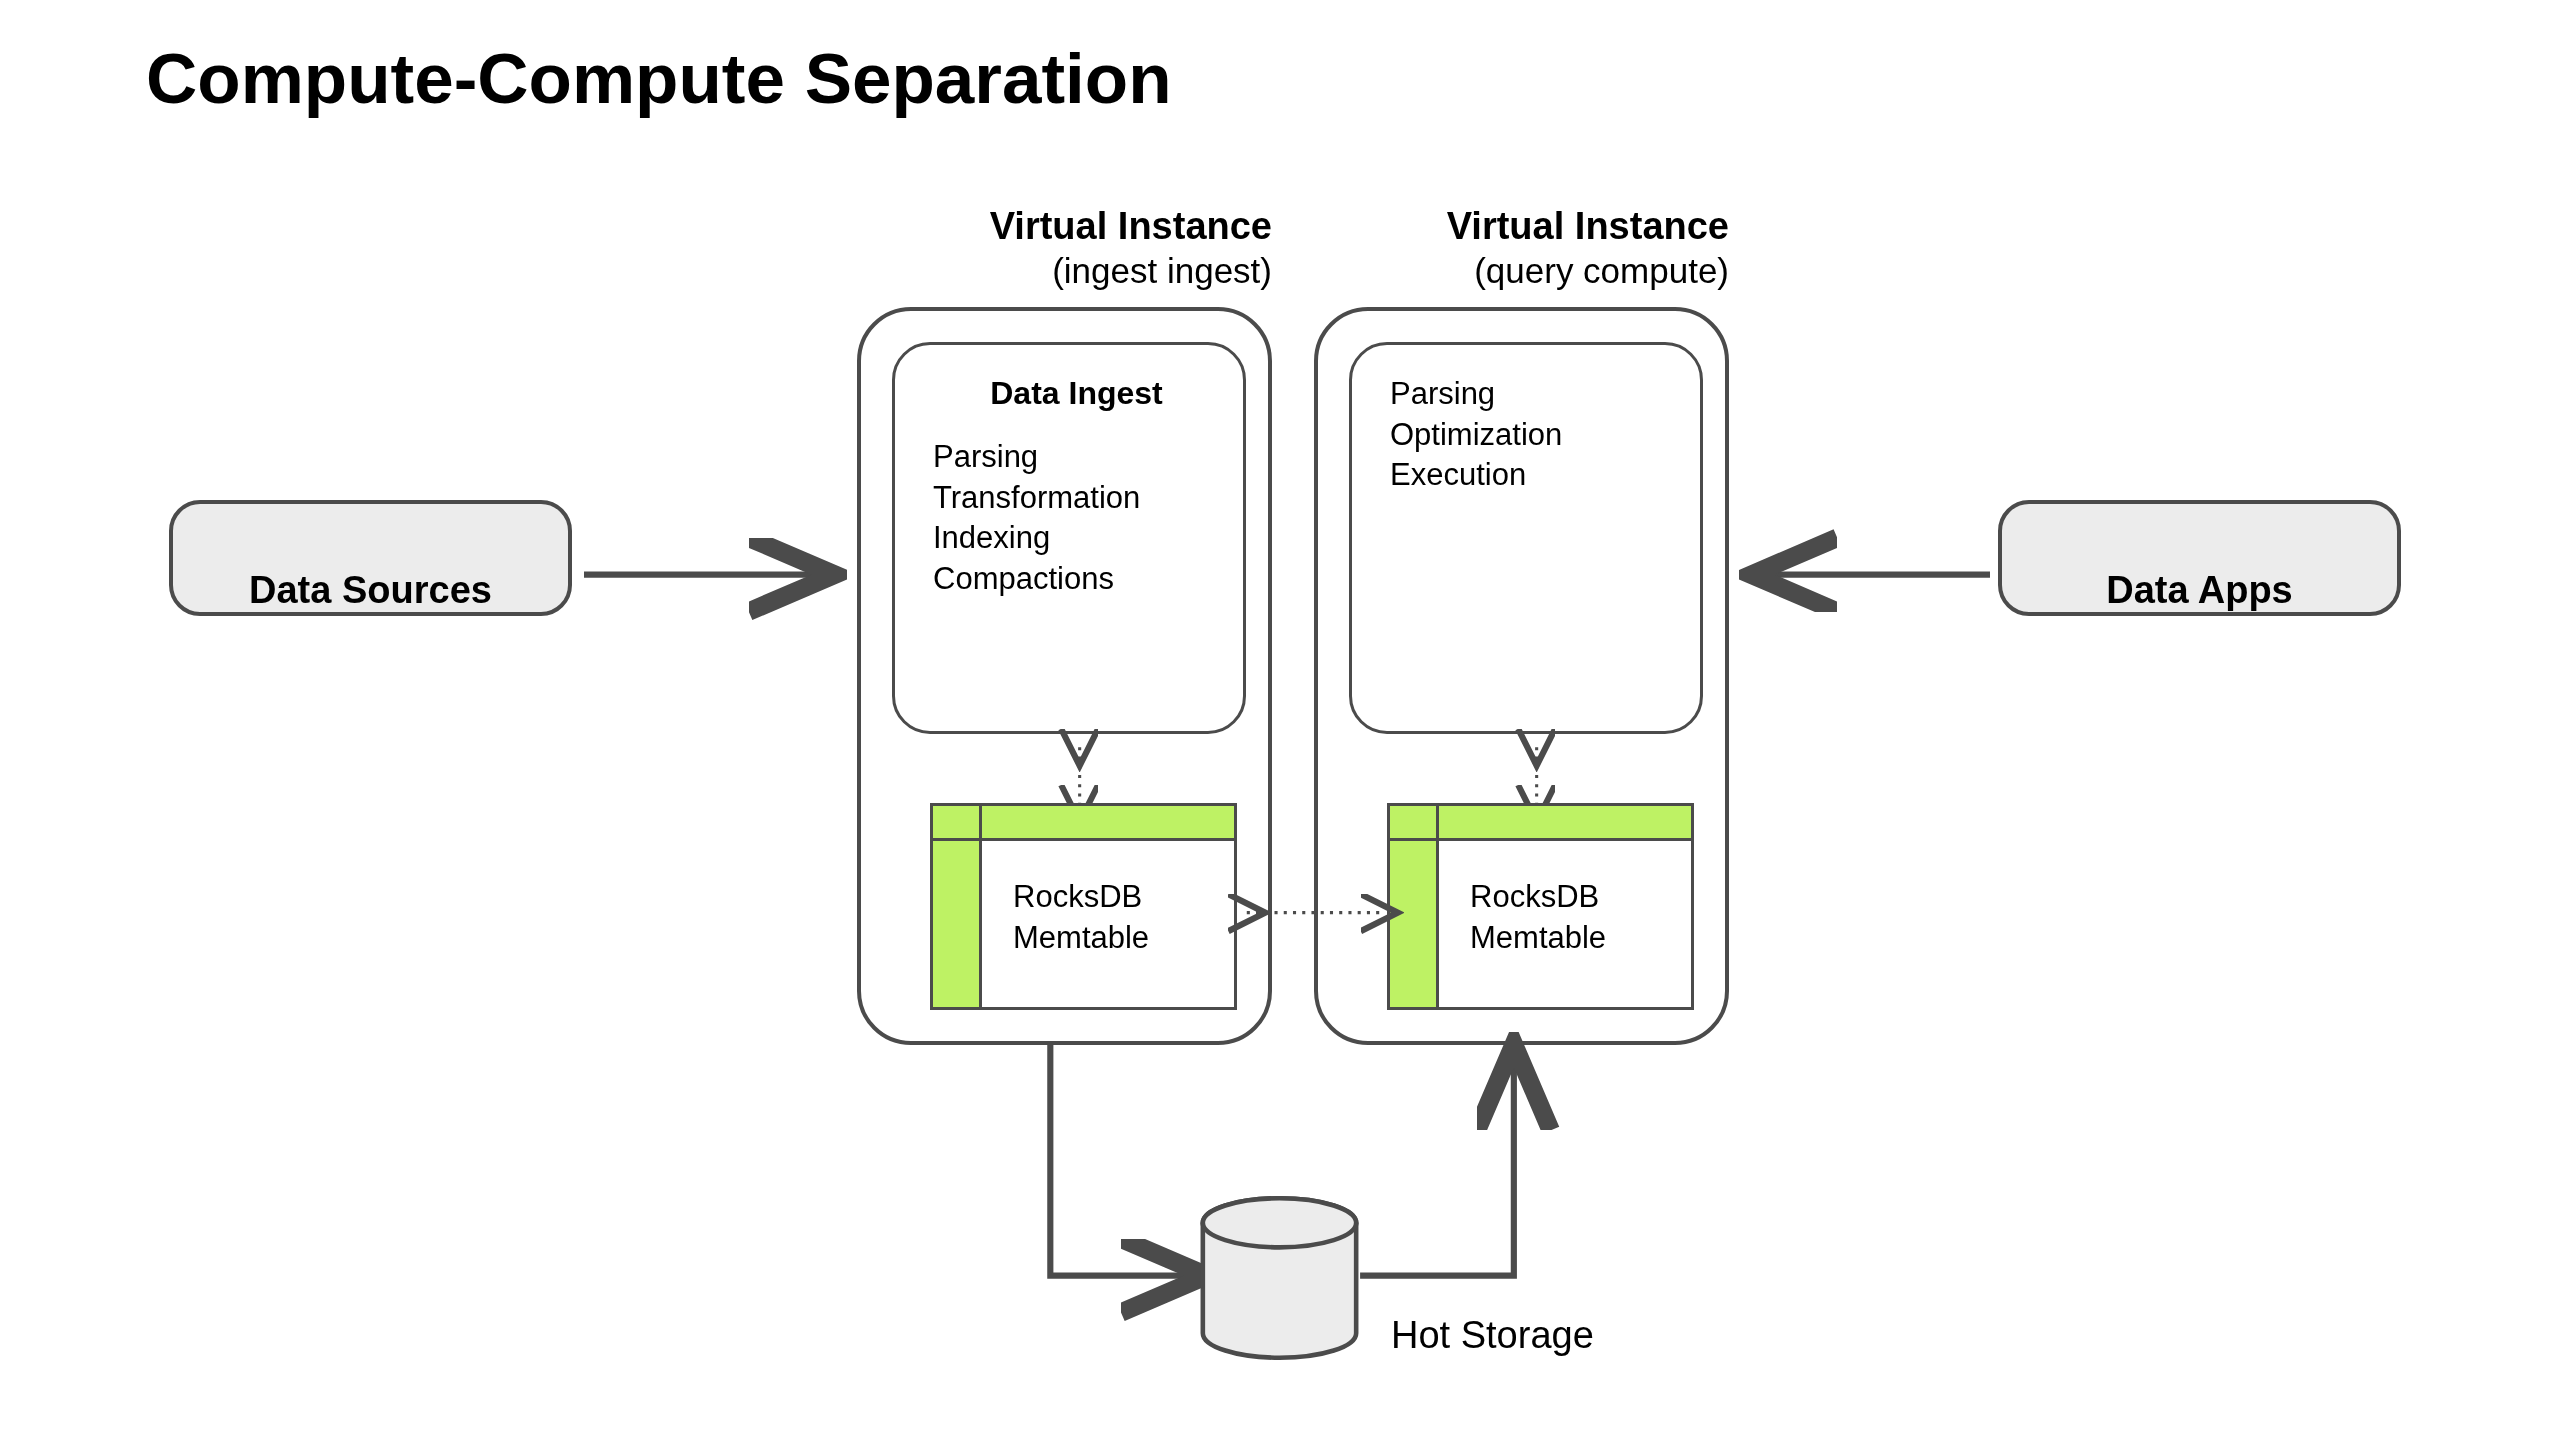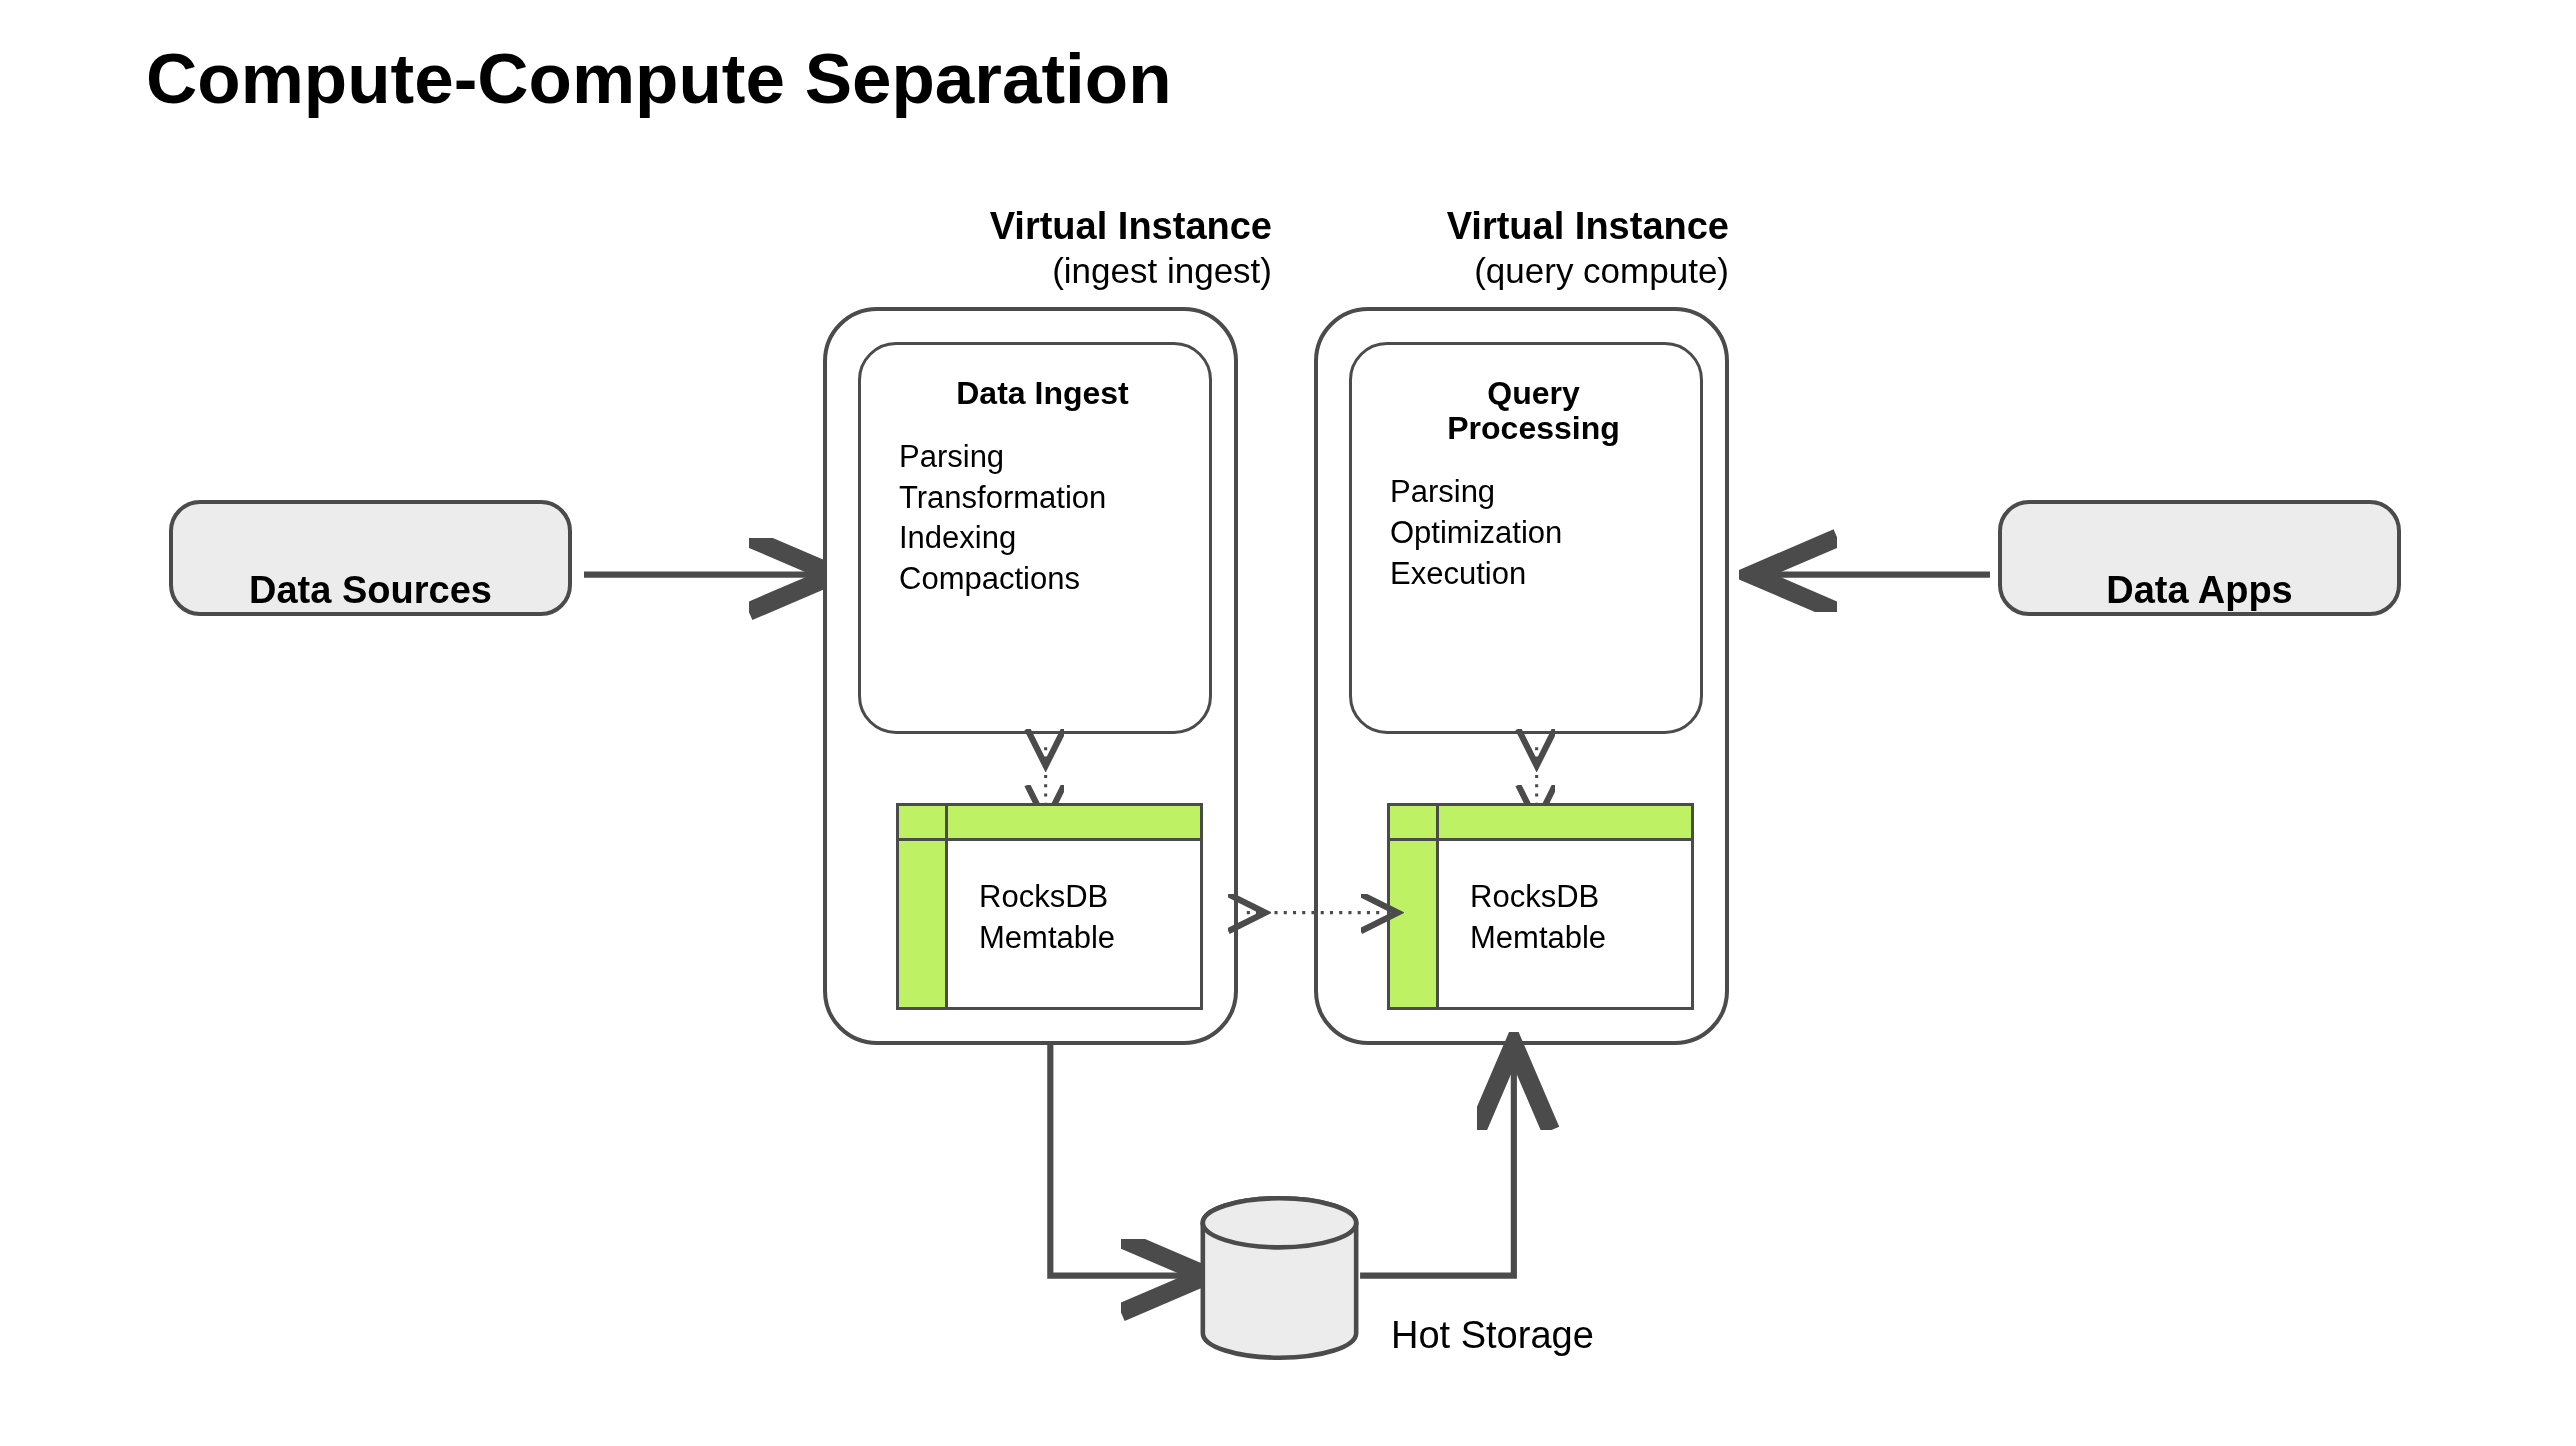--- a/index.html
+++ b/index.html
@@ -172,21 +172,21 @@
 <div class="vi-header" style="left:857px; top:204px;">
   <div class="vi-title">Virtual Instance</div>
   <div class="vi-sub">(ingest ingest)</div>
 </div>
 
 <div class="vi-header" style="left:1314px; top:204px;">
   <div class="vi-title">Virtual Instance</div>
   <div class="vi-sub">(query compute)</div>
 </div>
 
-<div class="instance" style="left:823px; top:307px;">
+<div class="instance" style="left:857px; top:307px;">
   <div class="task-box">
     <div class="task-title">Data Ingest</div>
     <div class="task-item">Parsing</div>
     <div class="task-item">Transformation</div>
     <div class="task-item">Indexing</div>
     <div class="task-item">Compactions</div>
   </div>
 
   <svg class="arrow-svg" style="left:207px; top:427px;" width="31" height="77" viewBox="0 0 40 100">
     <defs>
@@ -199,22 +199,20 @@
   <div class="rocks-box">
     <div class="rocks-body">
       <div class="rocks-line">RocksDB</div>
       <div class="rocks-line">Memtable</div>
     </div>
   </div>
 </div>
 
 <div class="instance" style="left:1314px; top:307px;">
   <div class="task-box">
-    <div class="task-title" style="white-space:pre-line;">Query
-Processing</div>
     <div class="task-item">Parsing</div>
     <div class="task-item">Optimization</div>
     <div class="task-item">Execution</div>
   </div>
   <svg class="arrow-svg" style="left:207px; top:427px;" width="31" height="77" viewBox="0 0 40 100">
     <line x1="15" y1="12" x2="15" y2="85" stroke="#4b4b4b" stroke-width="4" stroke-dasharray="4 8" marker-start="url(#du)" marker-end="url(#du)"></line>
   </svg>
   <div class="rocks-box">
     <div class="rocks-body">
       <div class="rocks-line">RocksDB</div>

